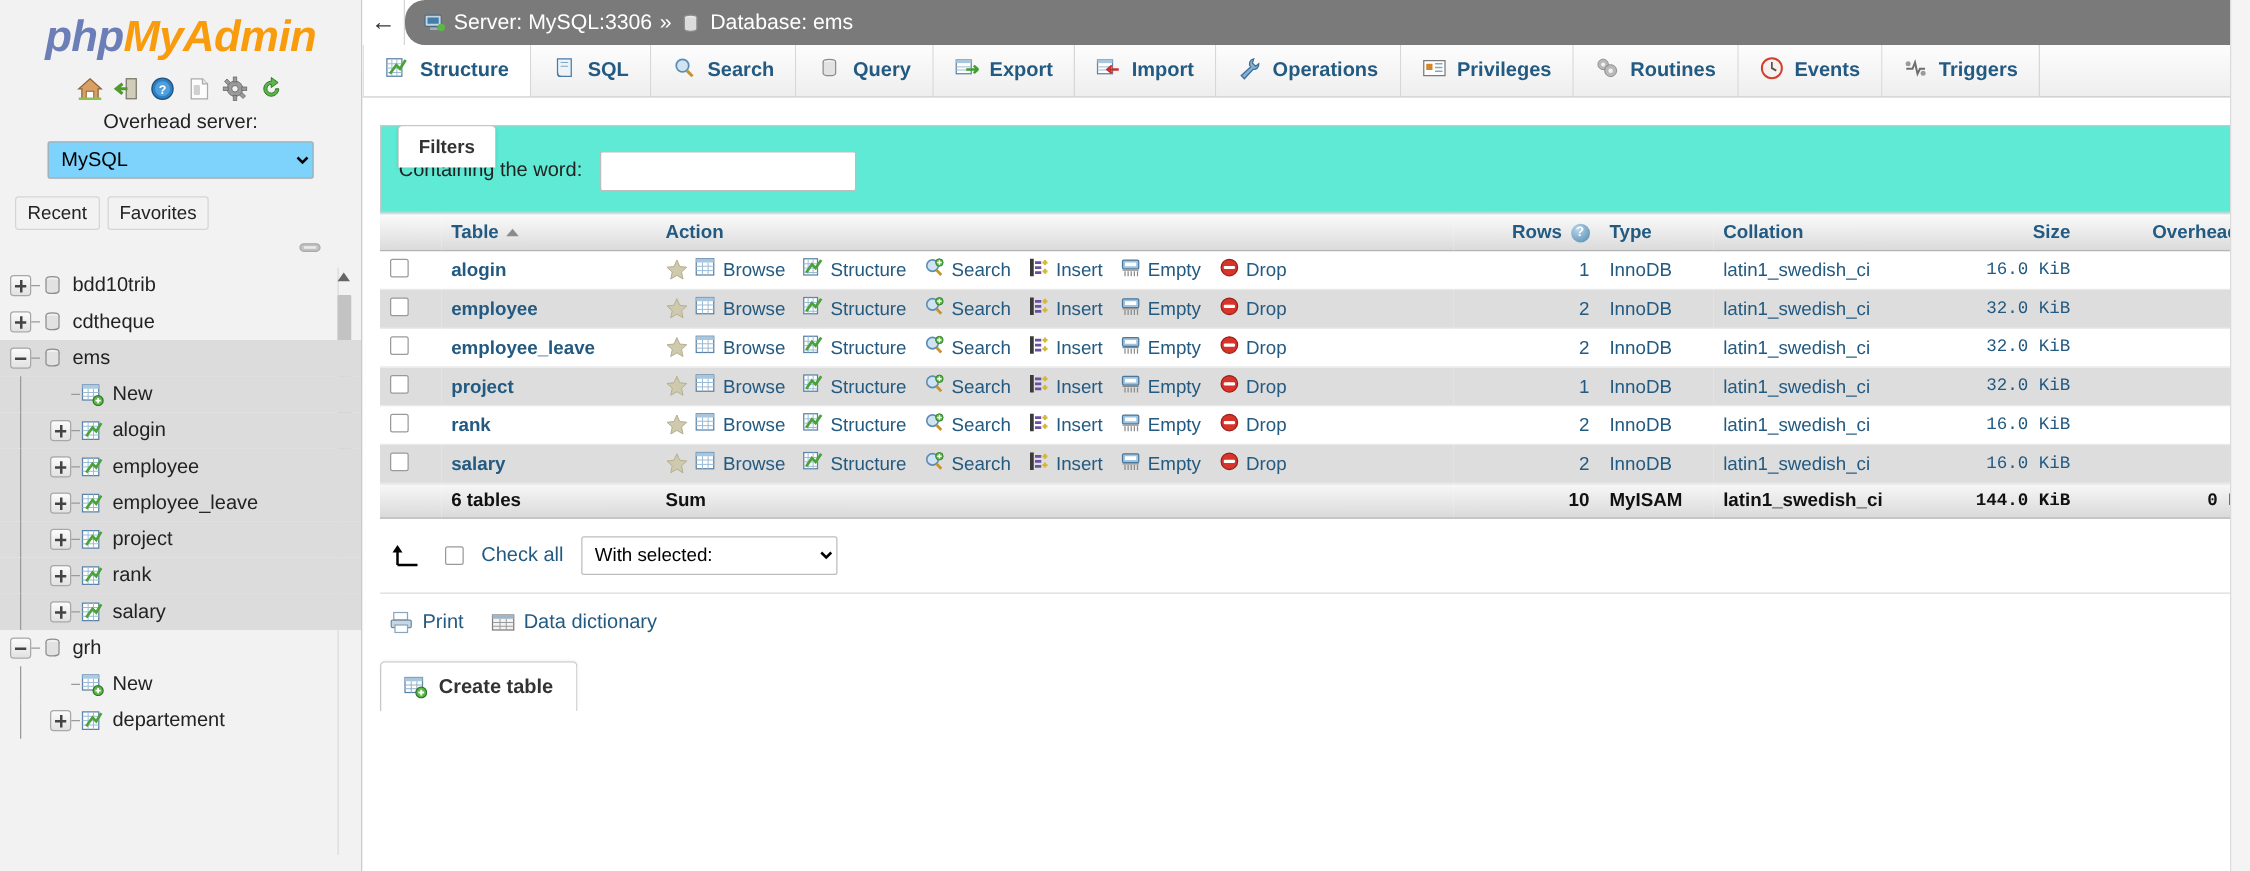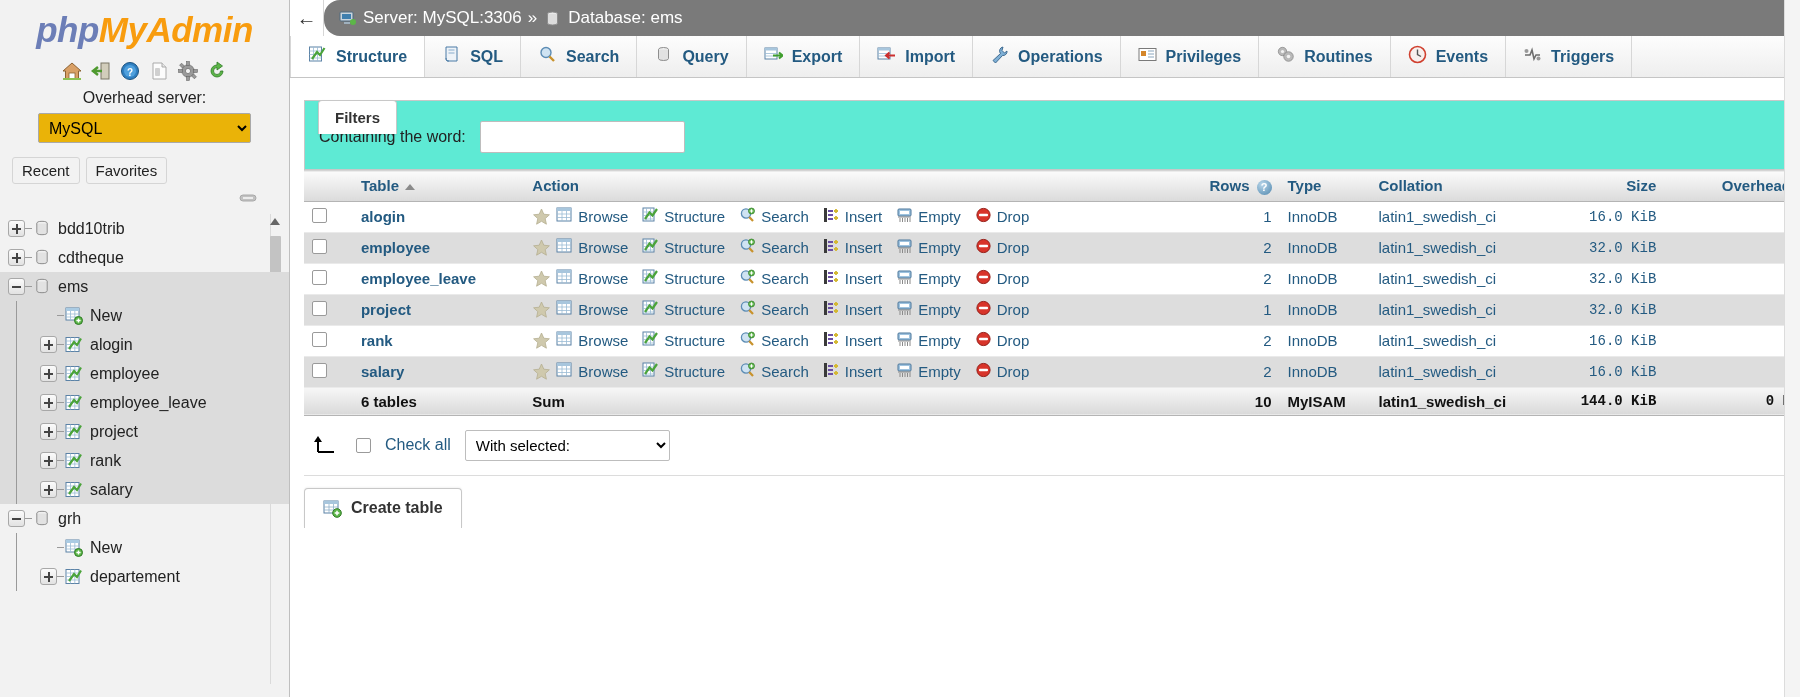--- a/index.html
+++ b/index.html
@@ -42,21 +42,21 @@
     text-align: center; font-size: 16px; color: #222; padding: 4px 0 6px 0;
   }
   .server-select-wrap { padding: 0 38px 10px 38px; }
   select.server-select {
     width: 100%; height: 30px;
     font-family: "Liberation Sans", sans-serif;
     font-size: 16px;
     padding: 2px 6px;
     border: 1px solid #a9a9a9;
     border-radius: 2px;
-    background: #eab308;
+    background: #7dd3fc;
     color: #000;
   }
   .rf-row { display: flex; gap: 6px; padding: 4px 12px 6px 12px; }
   .rf-btn {
     border: 1px solid #d5d5d5;
     background: #f2f2f2;
     border-radius: 3px;
     padding: 4px 9px;
     font-size: 15px;
     color: #222;
@@ -1030,20 +1030,38 @@
           <path d="M6 18 L22 18 M6 18 L6 5" stroke="#000" stroke-width="2" fill="none"></path>
           <path d="M6 2 L10 8 L2 8 Z" fill="#000"></path>
         </svg>
         <span class="cb"></span>
         <span class="lbl">Check all</span>
         <select class="withsel">
           <option>With selected:</option>
         </select>
       </div>
 
+      <div class="linkrow">
+        <span class="lk">
+          <svg width="19" height="18" viewBox="0 0 19 18">
+            <rect x="3" y="1" width="11" height="6" fill="#fff" stroke="#8aa6bd"></rect>
+            <rect x="1" y="7" width="16" height="6" rx="1" fill="#c8d6e2" stroke="#6d8ba5"></rect>
+            <rect x="4" y="11" width="10" height="6" fill="#fff" stroke="#8aa6bd"></rect>
+          </svg>
+          <span>Print</span>
+        </span>
+        <span class="lk">
+          <svg width="19" height="18" viewBox="0 0 19 18">
+            <rect x="1" y="3" width="17" height="12" fill="#f3f3f3" stroke="#7d7d7d"></rect>
+            <rect x="1" y="3" width="17" height="3" fill="#9fb7c9"></rect>
+            <path d="M1 9 H18 M1 12 H18 M7 6 V15 M12 6 V15" stroke="#9a9a9a" stroke-width=".8"></path>
+          </svg>
+          <span>Data dictionary</span>
+        </span>
+      </div>
 
       <div class="createbar">
         <div class="create-tab">
           <svg width="19" height="19" viewBox="0 0 19 19">
             <rect x="1" y="2" width="14" height="12" fill="#fff" stroke="#5b82a6"></rect>
             <rect x="1" y="2" width="14" height="3" fill="#a8c6dd"></rect>
             <path d="M1 8 H15 M1 11 H15 M6 5 V14 M10.5 5 V14" stroke="#8fb0c9" stroke-width=".8"></path>
             <circle cx="14" cy="14" r="4.3" fill="#5cb648" stroke="#2f7a25"></circle>
             <path d="M14 11.7 V16.3 M11.7 14 H16.3" stroke="#fff" stroke-width="1.5"></path>
           </svg>

